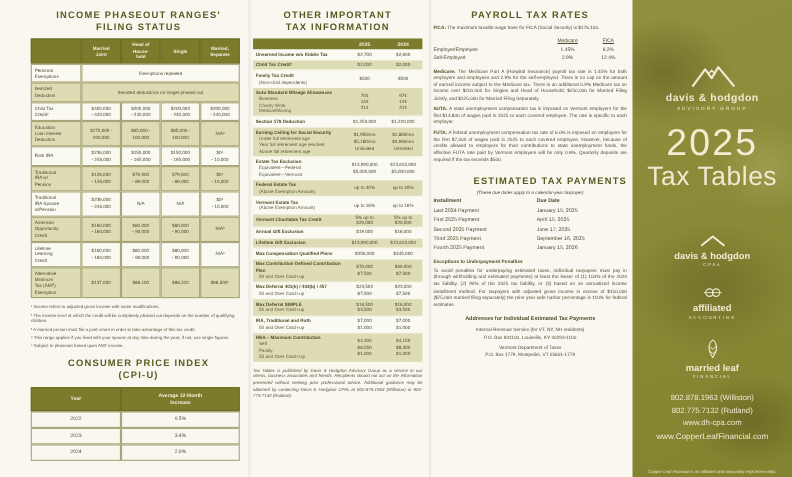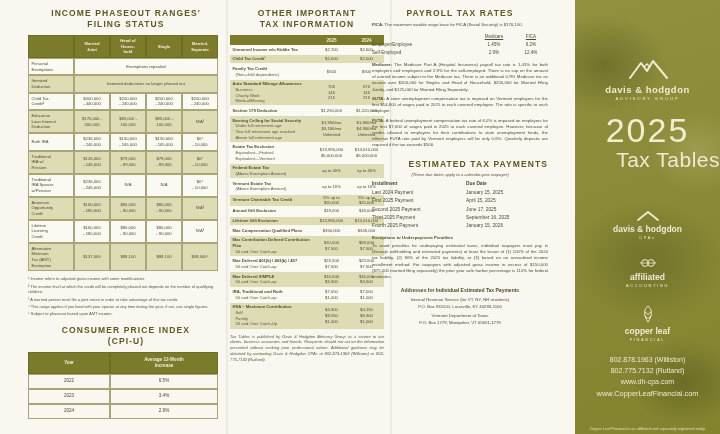--- a/index.html
+++ b/index.html
@@ -1,21 +1,21 @@
 <!DOCTYPE html>
 <html><head>
 <meta charset="utf-8">
 <style>
   html,body{margin:0;padding:0;}
   .page{position:relative;width:720px;height:434px;background:#f9f7ef;font-family:"Liberation Sans",sans-serif;overflow:hidden;color:#4c4c33;}
   .fold{position:absolute;top:0;bottom:0;width:3px;background:linear-gradient(90deg,rgba(0,0,0,.08),rgba(0,0,0,0));}
   .panel{position:absolute;top:0;box-sizing:border-box;}
   #pL{left:28px;width:196px;padding-top:8px;}
   #pM{left:230px;width:154px;padding-top:8px;}
-  #pR{left:372px;width:176px;padding-top:8px;}
+  #pR{left:394px;width:176px;padding-top:8px;}
   #pC{left:575px;width:145px;height:434px;
       background:
         radial-gradient(90px 70px at 20% 15%, rgba(47,47,10,.30), rgba(0,0,0,0) 70%),
         radial-gradient(70px 60px at 85% 35%, rgba(235,230,170,.20), rgba(0,0,0,0) 70%),
         radial-gradient(110px 85px at 50% 60%, rgba(52,52,12,.25), rgba(0,0,0,0) 70%),
         radial-gradient(80px 60px at 75% 88%, rgba(47,47,10,.28), rgba(0,0,0,0) 70%),
         linear-gradient(160deg,#90903e,#82822f);
       color:#f0ead2;text-align:center;}
   .h{font-weight:bold;color:#5a5a22;text-align:center;font-size:8.5px;letter-spacing:1.1px;line-height:1.3;}
   
@@ -57,21 +57,21 @@
   .exc-h{font-size:4.4px;font-weight:bold;margin-top:5px;color:#50502a;}
   .addr-h{font-weight:bold;text-align:center;font-size:5px;margin-top:7px;color:#50502a;line-height:1.4;}
   .addr{margin-top:3px;}
   .addr-line{font-size:4.3px;text-align:center;line-height:1.5;}
   .addr-line.gap{margin-bottom:3px;}
   
   .cov-top{padding-top:58px;}
   .cov-brand{font-size:9.5px;font-weight:bold;letter-spacing:.5px;margin-top:4px;}
   .cov-brandsub{font-size:4.3px;letter-spacing:1.8px;margin-top:1px;}
   .cov-year{font-size:34px;font-weight:400;letter-spacing:2px;margin-top:12px;color:#f2ecd2;line-height:1;}
-  .cov-title{font-size:21px;letter-spacing:.5px;margin-top:2px;line-height:1;text-align:right;}
+  .cov-title{font-size:24px;letter-spacing:.5px;margin-top:2px;line-height:1;}
   .cov-logos{margin-top:40px;}
   .logo-block{margin-top:16px;}
   .logo-name{font-size:8.5px;font-weight:bold;margin-top:2px;}
   .logo-sub{font-size:4px;letter-spacing:1.6px;margin-top:1px;}
   .cov-contact{font-size:7px;font-weight:normal;line-height:1.6;margin-top:12px;}
   .cov-web2{font-size:7.4px;}
   .cov-disc{position:absolute;bottom:3px;left:2px;right:2px;font-size:3.8px;font-style:italic;color:#e7e0c2;}
   svg{display:block;margin:0 auto;}
 </style>
 </head>
@@ -512,21 +512,21 @@
           <div class="logo-sub">ACCOUNTING</div>
         </div>
         <div class="logo-block">
           <div>
             <svg width="14" height="20" viewBox="0 0 14 20">
               <path d="M7 2 C11 5 12 11 7 18 C2 11 3 5 7 2 Z" fill="none" stroke="#f0ead2" stroke-width="1"></path>
               <path d="M4 8 L7 10.5 L10 8" fill="none" stroke="#f0ead2" stroke-width="0.9"></path>
               <path d="M4 12 L7 14.5 L10 12" fill="none" stroke="#f0ead2" stroke-width="0.9"></path>
             </svg>
           </div>
-          <div class="logo-name">copper leaf</div>
+          <div class="logo-name">married leaf</div>
           <div class="logo-sub">FINANCIAL</div>
         </div>
       </div>
     <div class="cov-contact">
       <div>802.878.1963 (Williston)</div>
       <div>802.775.7132 (Rutland)</div>
       <div>www.dh-cpa.com</div>
       <div class="cov-web2">www.CopperLeafFinancial.com</div>
     </div>
     <div class="cov-disc">Copper Leaf Financial is an affiliated and separately registered entity.</div>

